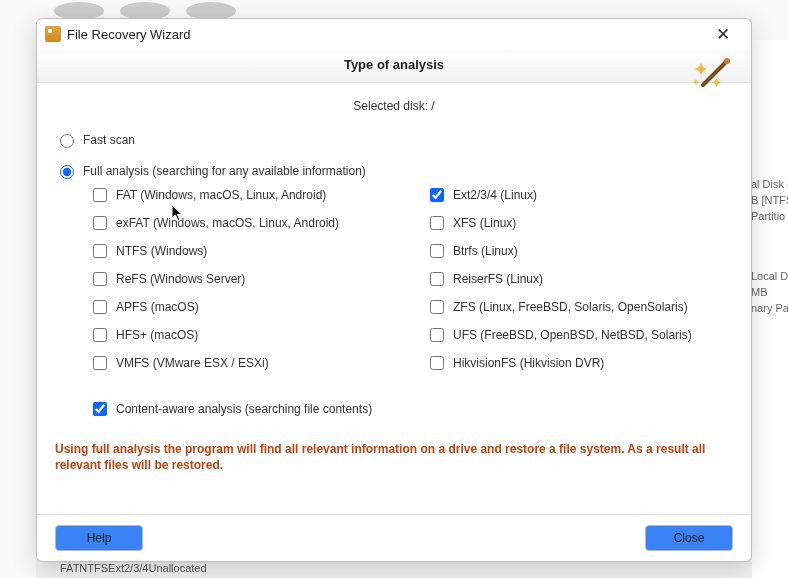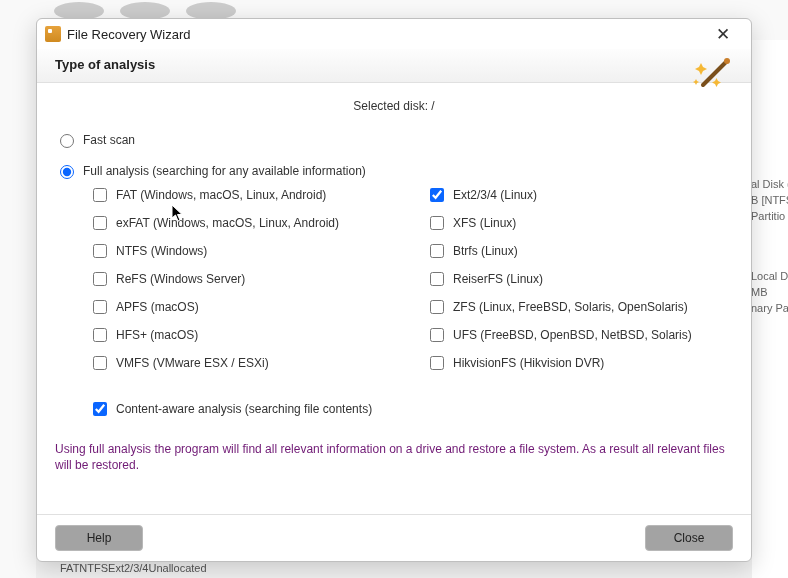--- a/index.html
+++ b/index.html
@@ -83,20 +83,21 @@
     display: flex; align-items: center; justify-content: center;
     font-size: 17px;
     color: #333;
     cursor: pointer;
   }
   .header-strip {
     background: linear-gradient(#fdfdfd,#f1f1f1);
     border-bottom: 1px solid #e0e0e0;
     padding: 8px 18px 10px 18px;
     position: relative;
+    text-align: center;
   }
   .header-strip h2 { margin: 0; font-size: 13px; font-weight: 700; color: #222; }
   .header-strip .sub { margin: 4px 0 0 14px; font-size: 12px; color: #444; }
   .wand-icon { position: absolute; right: 14px; top: 6px; }
   .content { flex: 1; padding: 16px 18px 4px 18px; overflow: hidden; }
   .selected-disk { margin-bottom: 18px; color: #333; text-align: center; }
   .radio-row { display: flex; align-items: center; gap: 6px; margin-bottom: 14px; color: #333; }
   .radio-row input[type=radio] { width: 14px; height: 14px; accent-color: #0a66ff; }
   .fs-grid {
     display: grid;
@@ -104,33 +105,33 @@
     column-gap: 30px;
     row-gap: 8px;
     margin: 6px 0 0 34px;
   }
   .chk-row { display: flex; align-items: center; gap: 6px; color: #333; font-size: 12px; }
   .chk-row input[type=checkbox] {
     width: 14px; height: 14px; accent-color: #0a66ff;
     border: 1px solid #888;
   }
   .content-aware { margin: 26px 0 16px 34px; }
-  .description { margin: 22px 0 0 0; color: #701a75; line-height: 1.35; font-size: 12px; }
+  .description { margin: 22px 0 0 0; color: #c2410c; line-height: 1.35; font-size: 12px; font-weight: bold; }
   .footer {
     border-top: 1px solid #e0e0e0;
     padding: 10px 18px;
     display: flex;
     align-items: center;
   }
   .footer .spacer { flex: 1; }
   .btn {
     min-width: 88px;
     height: 26px;
     border: 1px solid #b8b8b8;
-    background: #a3a3a3;
+    background: #3b82f6;
     border-radius: 4px;
     font-size: 12px;
     color: #222;
     cursor: pointer;
     padding: 0 18px;
   }
   .btn.primary { border-color: #1a73e8; }
   .btn + .btn { margin-left: 10px; }
   .cursor-arrow {
     position: absolute;

